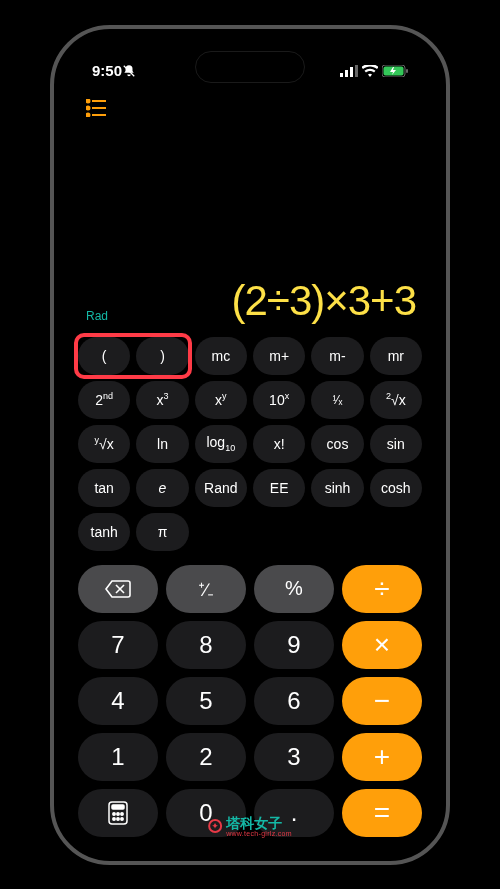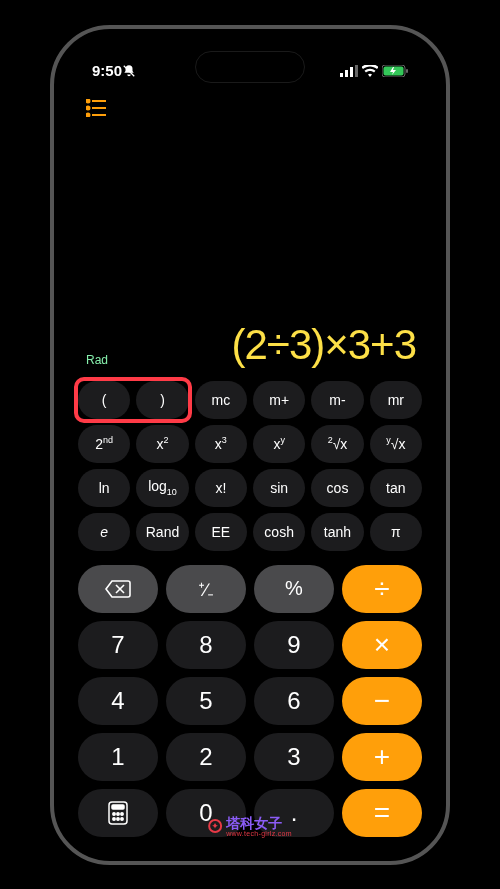--- a/index.html
+++ b/index.html
@@ -87,21 +87,21 @@
 .expression {
   color: #fde047;
   font-size: 42px;
   font-weight: 300;
   letter-spacing: -1px;
 }
 .rad-label {
   position: absolute;
   left: 22px;
   bottom: 8px;
-  color: #86efac;
+  color: #14b8a6;
   font-size: 12px;
   font-weight: 400;
 }
 .highlight-box {
   position: absolute;
   border: 4px solid #ff3b47;
   border-radius: 10px;
   pointer-events: none;
   z-index: 10;
 }
@@ -156,21 +156,21 @@
   gap: 4px;
   font-size: 12px;
   z-index: 5;
 }
 .wm-circle {
   width: 14px; height: 14px; border: 2px solid #e63946; border-radius: 50%;
   display: inline-flex; align-items: center; justify-content: center;
   color: #e63946; font-size: 9px;
 }
 .wm-text { display: flex; flex-direction: column; line-height: 1; }
-.wm-cn { color: #8b5cf6; font-weight: bold; font-size: 14px; }
+.wm-cn { color: #14b8a6; font-weight: bold; font-size: 14px; }
 .wm-en { color: #e63946; font-size: 7px; letter-spacing: 0.3px; }
 svg { display: block; }
 </style>
 </head>
 <body>
 
 <div class="phone">
   <div class="side-btn sb1"></div>
   <div class="side-btn sb2"></div>
   <div class="side-btn sb3"></div>
@@ -238,50 +238,54 @@
       <div class="sci-btn">)</div>
       <div class="sci-btn">mc</div>
       <div class="sci-btn">m+</div>
       <div class="sci-btn">m-</div>
       <div class="sci-btn">mr</div>
 
       <div class="sci-btn">
           <span>2<sup>nd</sup></span>
         </div>
       <div class="sci-btn">
-          <span>x<sup>2</sup></span>
-        </div>
-      <div class="sci-btn">
           <span>x<sup>3</sup></span>
         </div>
       <div class="sci-btn">
           <span>x<sup>y</sup></span>
         </div>
-
+      <div class="sci-btn">
+          <span>10<sup>x</sup></span>
+        </div>
+
+      <div class="sci-btn">
+          <span style="font-size:12px">¹⁄ₓ</span>
+        </div>
       <div class="sci-btn">
           <span><sup>2</sup>√x</span>
         </div>
       <div class="sci-btn">
           <span><sup>y</sup>√x</span>
         </div>
       <div class="sci-btn">ln</div>
       <div class="sci-btn">
           <span>log<sub>10</sub></span>
         </div>
 
       <div class="sci-btn">x!</div>
+      <div class="sci-btn">cos</div>
       <div class="sci-btn">sin</div>
-      <div class="sci-btn">cos</div>
       <div class="sci-btn">tan</div>
       <div class="sci-btn">
           <span style="font-style:italic">e</span>
         </div>
       <div class="sci-btn">Rand</div>
 
       <div class="sci-btn">EE</div>
+      <div class="sci-btn">sinh</div>
       <div class="sci-btn">cosh</div>
       <div class="sci-btn">tanh</div>
       <div class="sci-btn">π</div>
     </div>
 
     <div class="main-grid">
       <div class="main-btn func">
         <svg width="26" height="18" viewBox="0 0 26 18" fill="none" stroke="#fff" stroke-width="1.6">
             <path d="M7 1h16a2 2 0 012 2v12a2 2 0 01-2 2H7l-6-8 6-8z" fill="none"></path>
             <line x1="11" y1="5" x2="19" y2="13"></line>

